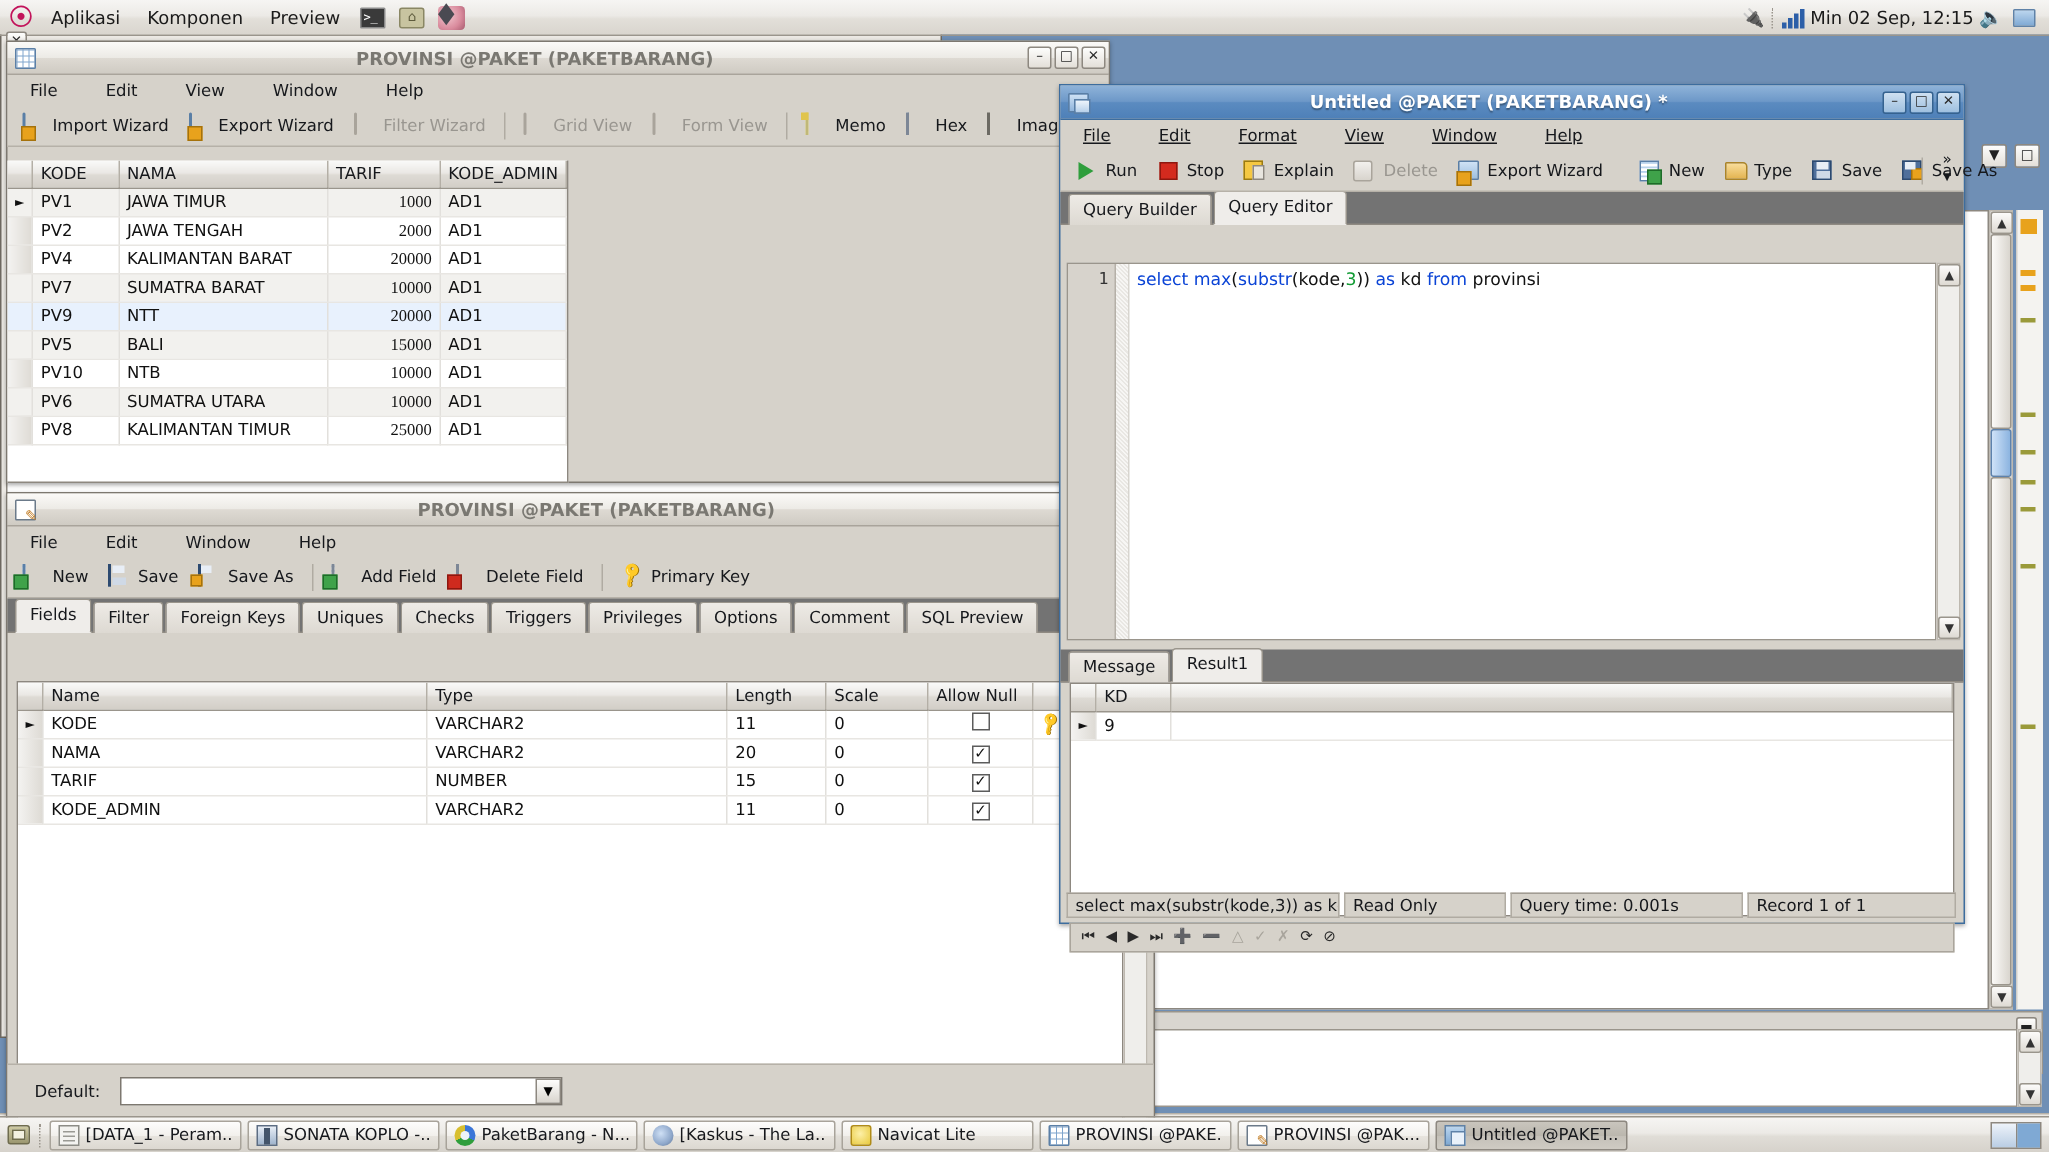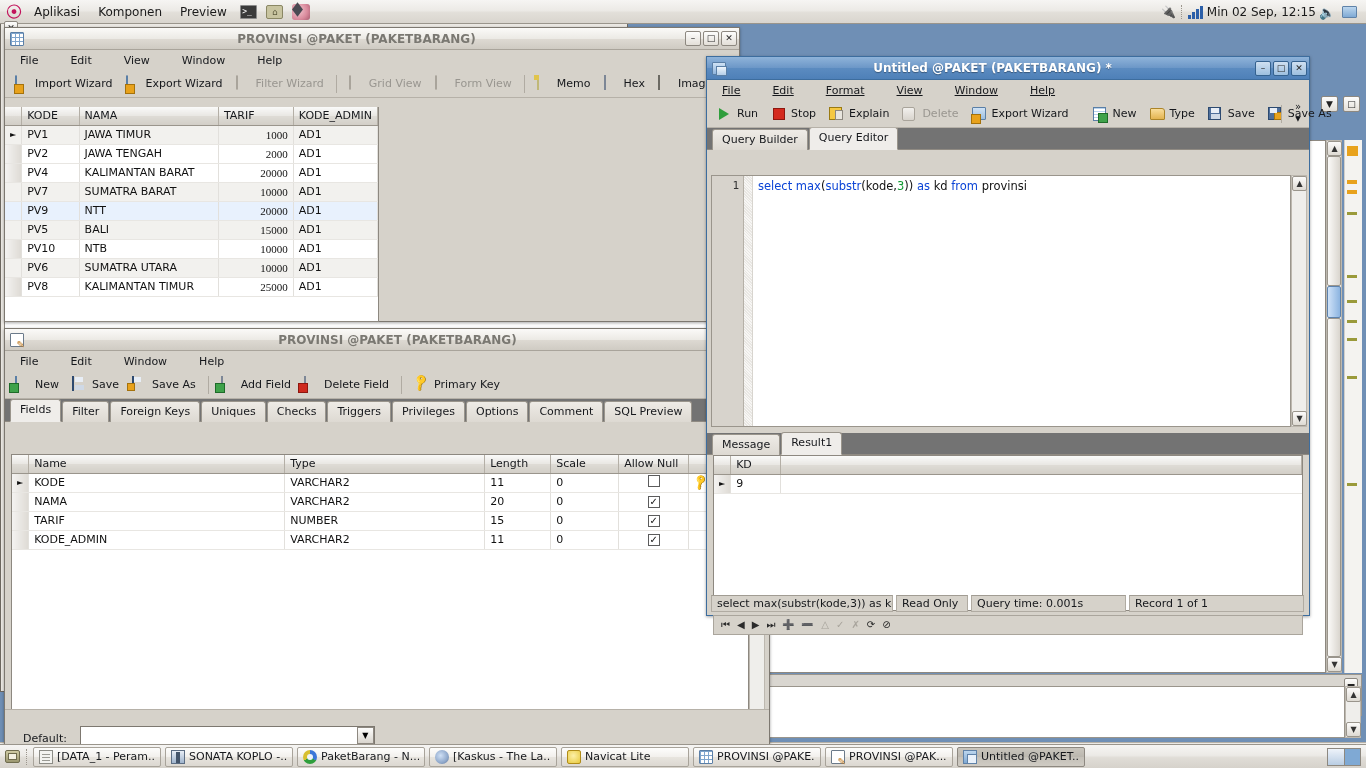--- a/index.html
+++ b/index.html
@@ -727,21 +727,21 @@
             </tr>
           </tbody>
       </table>
     </div>
 
     <div style="position:absolute;right:4px;top:125px;width:16px;height:320px;background:#efeeeb;border:1px solid #bdb8af;">
       <div class="sb-arrow" style="position:absolute;top:0;left:0;">▲</div>
       <div class="sb-arrow" style="position:absolute;bottom:0;left:0;">▼</div>
     </div>
 
-    <div style="position:absolute;left:0;bottom:0;right:0;height:36px;background:#d6d2ca;border-top:1px solid #b6b1a8;display:flex;align-items:flex-end;padding-left:18px;gap:13px;">
+    <div style="position:absolute;left:0;bottom:0;right:0;height:36px;background:#d6d2ca;border-top:1px solid #b6b1a8;display:flex;align-items:center;padding-left:18px;gap:13px;">
       <span style="font-size:11px;color:#16181c;">Default:</span>
       <span style="position:relative;width:295px;height:19px;border:1px solid #7d7870;background:#fff;display:flex;align-items:center;">
         <input type="text" style="flex: 1 1 0%; border: none; outline: none; font-size: 11px; padding-left: 4px; background: transparent; font-family: inherit;" value="">
         <span style="width:17px;height:17px;border:1px solid #8d8880;background:linear-gradient(#fdfdfc,#d9d5ce);display:flex;align-items:center;justify-content:center;font-size:8px;">▼</span>
       </span>
     </div>
   </div>
 
   <div class="window" style="left:706px; top:56px; width:604px; height:560px;border:1px solid #3d6d9e;">
     <div class="titlebar active" style="height:23px;">
@@ -874,21 +874,21 @@
         <span class="nb dis">➖</span>
         <span class="nb dis">△</span>
         <span class="nb dis">✓</span>
         <span class="nb dis">✗</span>
         <span class="nb">⟳</span>
         <span class="nb">⊘</span>
       </div>
 
     <div class="sbar" style="position:absolute;left:4px;right:2px;bottom:3px;">
       <span class="sbar-cell" style="width:182px">select max(substr(kode,3)) as kd fron</span>
-      <span class="sbar-cell" style="width:72px">Read Only</span>
+      <span class="sbar-cell" style="width:108px">Read Only</span>
       <span class="sbar-cell" style="width:155px">Query time: 0.001s</span>
       <span class="sbar-cell" style="flex:1">Record 1 of 1</span>
     </div>
   </div>
 
   <style>
     #record-nav { top: 558px !important; }
   </style>
 
   <div id="taskbar">

